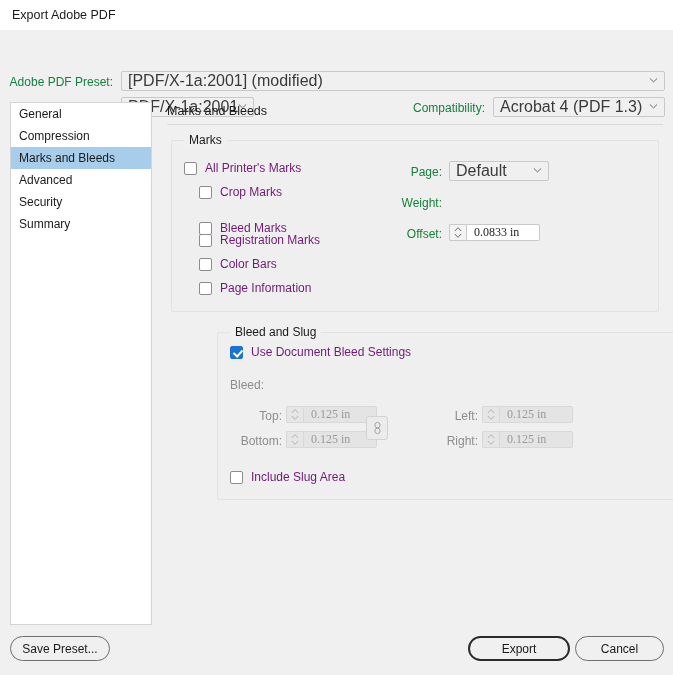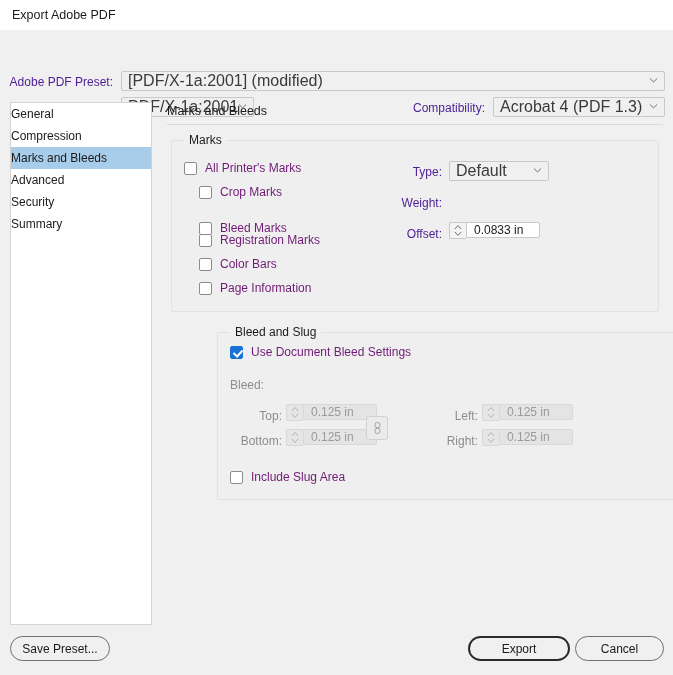--- a/index.html
+++ b/index.html
@@ -30,21 +30,21 @@
   
   #topstrip {
     position: absolute; left: 0; top: 30px;
     width: 673px; height: 64px;
     background: #f0f0f0;
   }
 
   .fld-label {
     position: absolute;
     font-size: 12px;
-    color: #4c1d95;
+    color: #15803d;
     text-align: right;
     white-space: nowrap;
   }
 
   
   .combo {
     position: absolute;
     background: #f0f0f0;
     border: 1px solid #c9c9c9;
     border-radius: 2px;
@@ -71,21 +71,21 @@
     position: absolute;
     left: 10px; top: 102px;
     width: 142px; height: 523px;
     background: #ffffff;
     border: 1px solid #d4d4d4;
     overflow: hidden;
   }
   .side-item {
     height: 22px;
     line-height: 22px;
-    padding-left: 0;
+    padding-left: 8px;
     font-size: 12px;
     color: #1a1a1a;
     white-space: nowrap;
   }
   .side-item.selected {
     background: #a8cdeb;
   }
 
   
   #panel {
@@ -151,22 +151,23 @@
   .chklabel {
     margin-left: 8px;
     font-size: 12px;
     color: #701a75;
   }
 
   
   .spinwrap {
     position: absolute;
     display: flex;
-    align-items: flex-start;
+    align-items: center;
     height: 21px;
+    font-family: Liberation Serif, serif;
   }
   .spinbtns {
     width: 17px;
     border: 1px solid #c9c9c9;
     border-right: none;
     background: #f4f4f4;
     border-radius: 2px 0 0 2px;
     display: flex;
     flex-direction: column;
     align-items: center;
@@ -310,21 +311,21 @@
     <div class="chkrow" style="left:27px; top:116px;">
       <span class="chkbox"></span>
       <span class="chklabel">Color Bars</span>
     </div>
 
     <div class="chkrow" style="left:27px; top:140px;">
       <span class="chkbox"></span>
       <span class="chklabel">Page Information</span>
     </div>
 
-    <div class="fld-label" style="left:200px; top:24px; width:70px;">Type:</div>
+    <div class="fld-label" style="left:200px; top:24px; width:70px;">Page:</div>
     <div class="combo" style="left:277px; top:20px; width:100px;">
       <span>Default</span>
       <span class="chev">
         <svg viewBox="0 0 10 10" width="9" height="9">
             <path d="M1 3.2 L5 7 L9 3.2" fill="none" stroke="#6d6d6d" stroke-width="1.1"></path>
           </svg>
       </span>
     </div>
 
     <div class="fld-label" style="left:190px; top:55px; width:80px;">Weight:</div>

